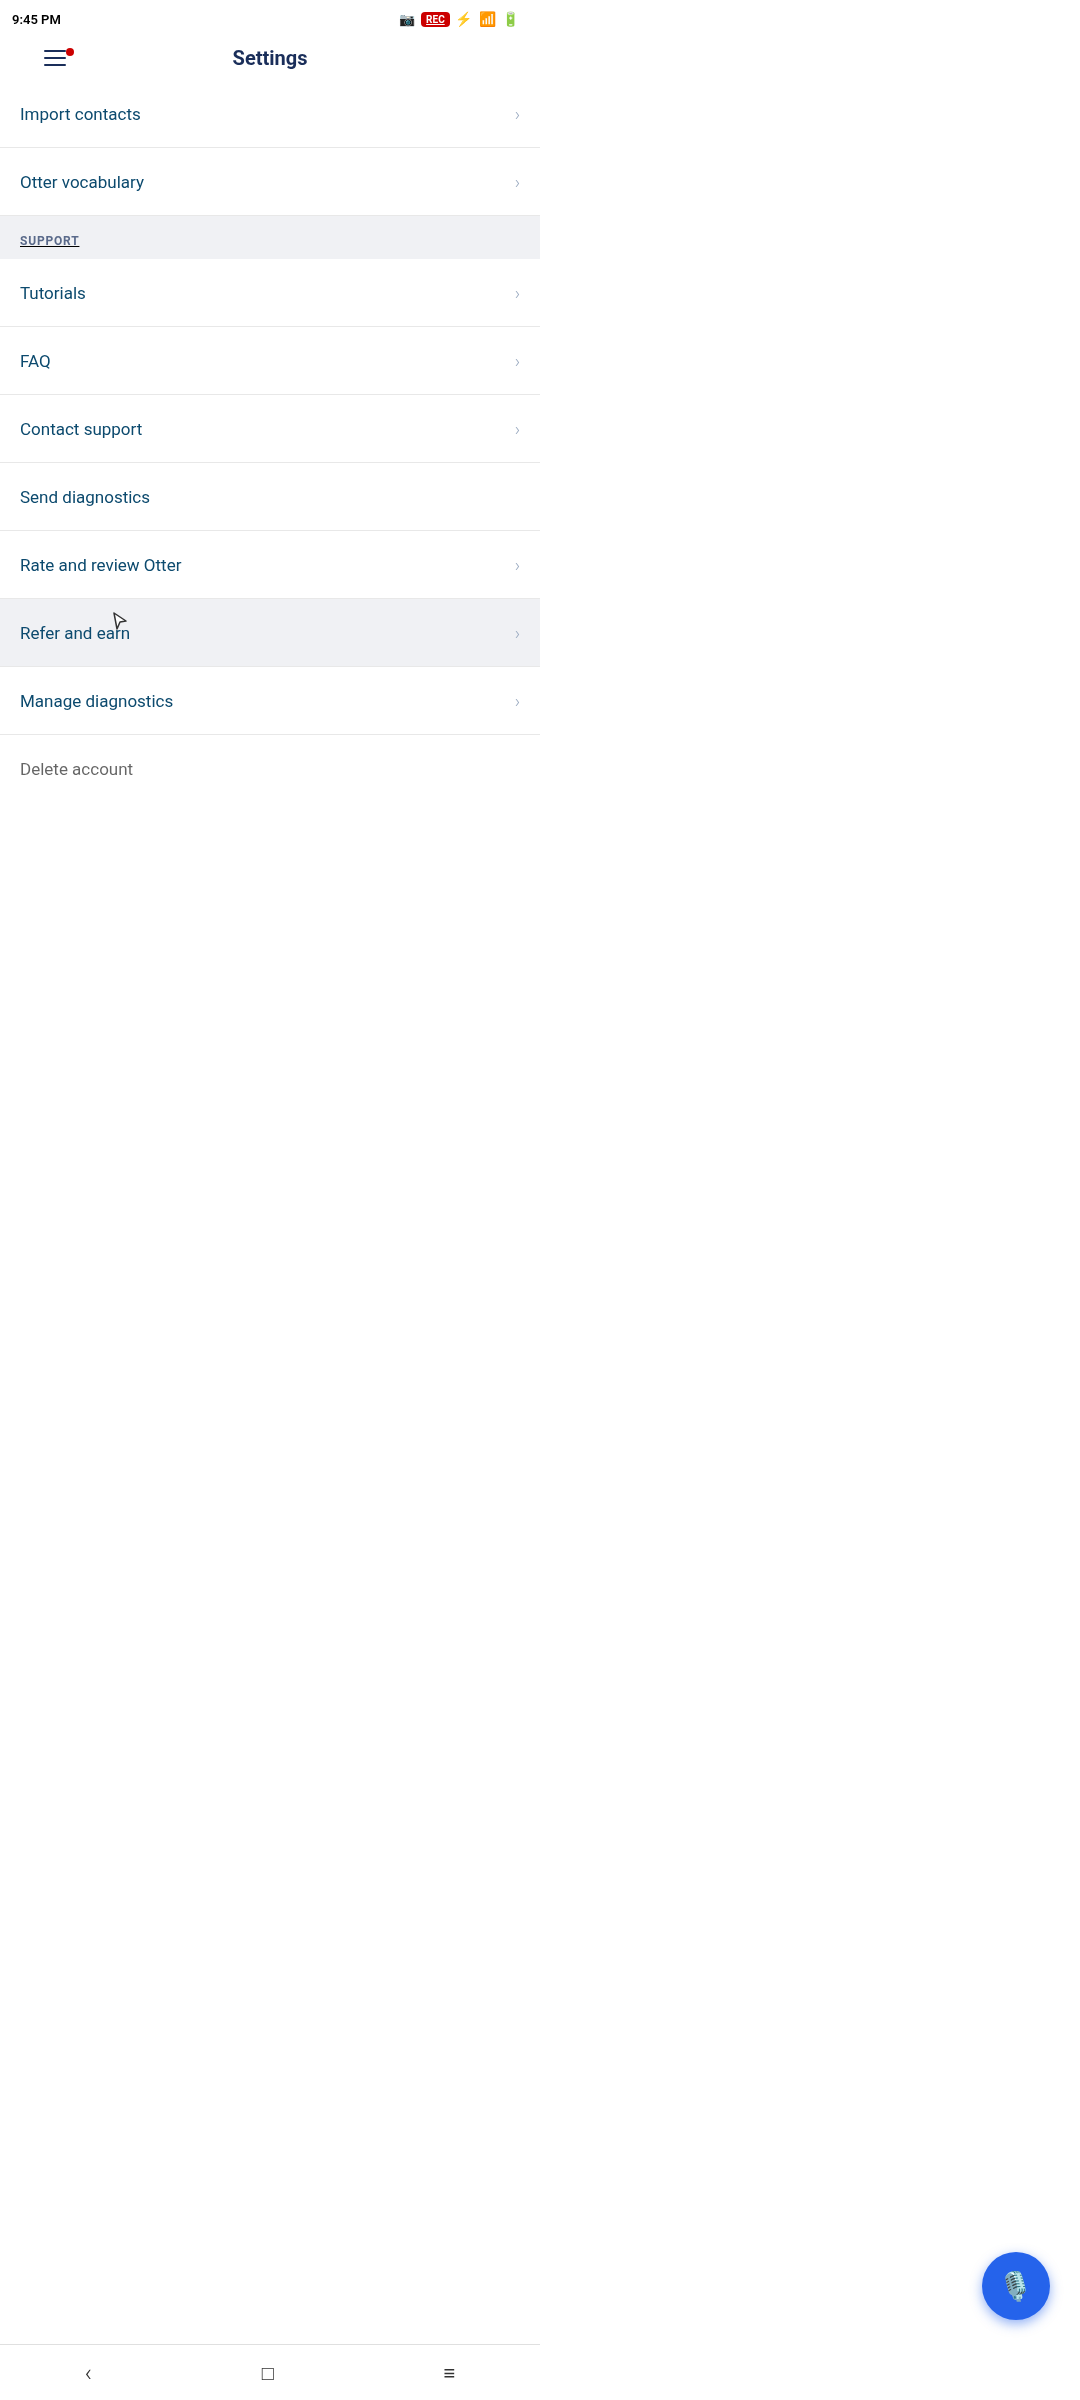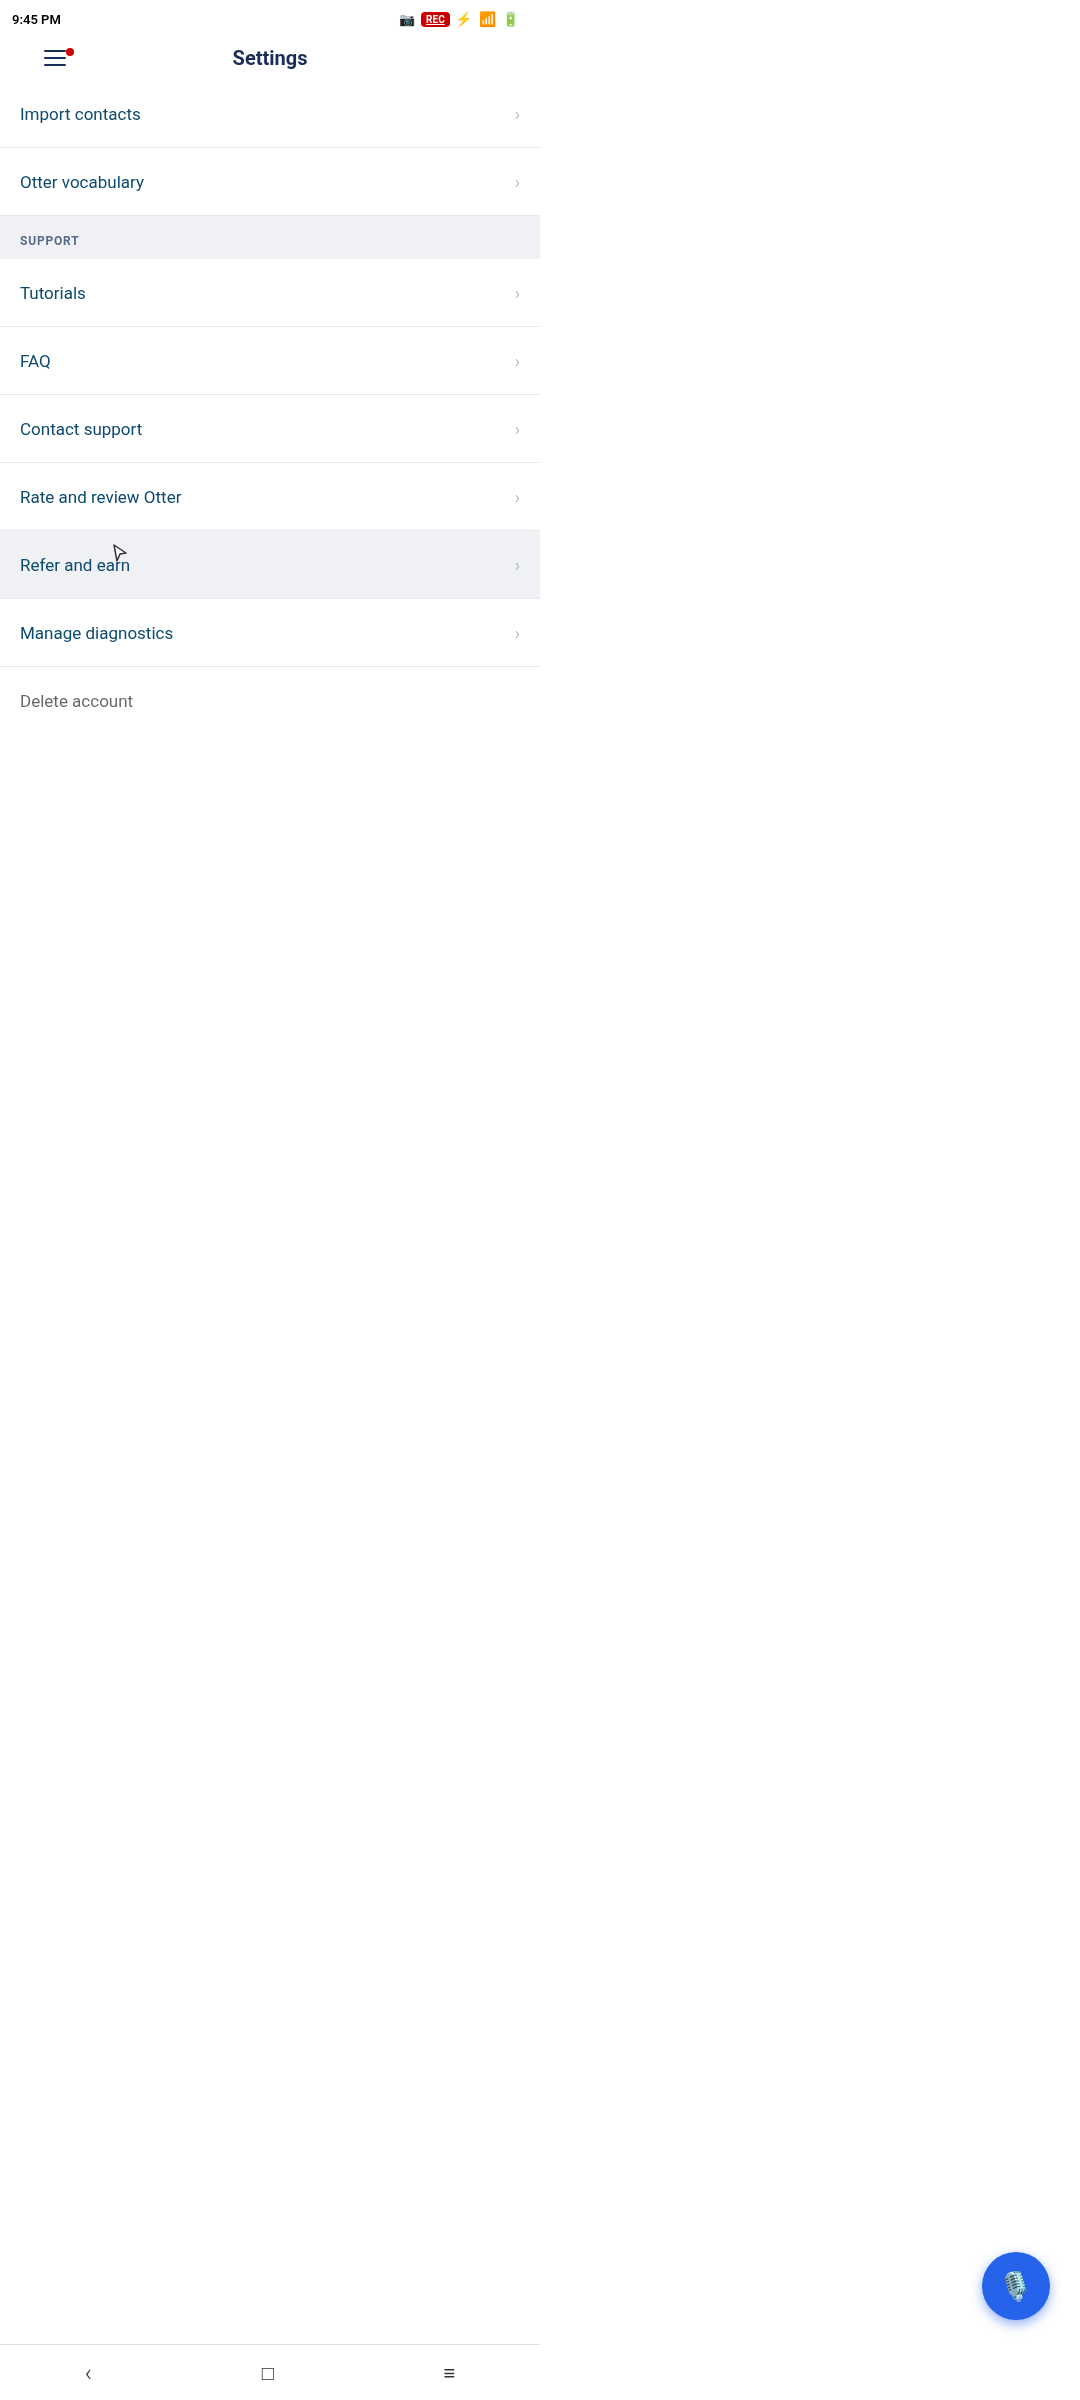--- a/index.html
+++ b/index.html
@@ -93,20 +93,21 @@
       color: #1a2e5a;
     }
 
     .settings-list {
       background: #ffffff;
     }
 
     .section-header {
       background: #f0f1f4;
       padding: 14px 20px 10px 20px;
+      text-decoration: underline;
     }
 
     .section-header-text {
       font-size: 12px;
       font-weight: 700;
       color: #5a6a8a;
       letter-spacing: 0.8px;
       text-transform: uppercase;
     }
 
@@ -252,20 +253,23 @@
   <div class="list-item">
     <span class="list-item-text">FAQ</span>
     <span class="chevron">›</span>
   </div>
 
   <div class="list-item">
     <span class="list-item-text">Contact support</span>
     <span class="chevron">›</span>
   </div>
 
+  <div class="list-item">
+    <span class="list-item-text">Send diagnostics</span>
+  </div>
 
   <div class="list-item">
     <span class="list-item-text">Rate and review Otter</span>
     <span class="chevron">›</span>
   </div>
 
   <div class="list-item highlighted" style="position:relative;gap:8px;">
     <span class="list-item-text">Refer and earn</span>
     <span class="chevron">›</span>
 

